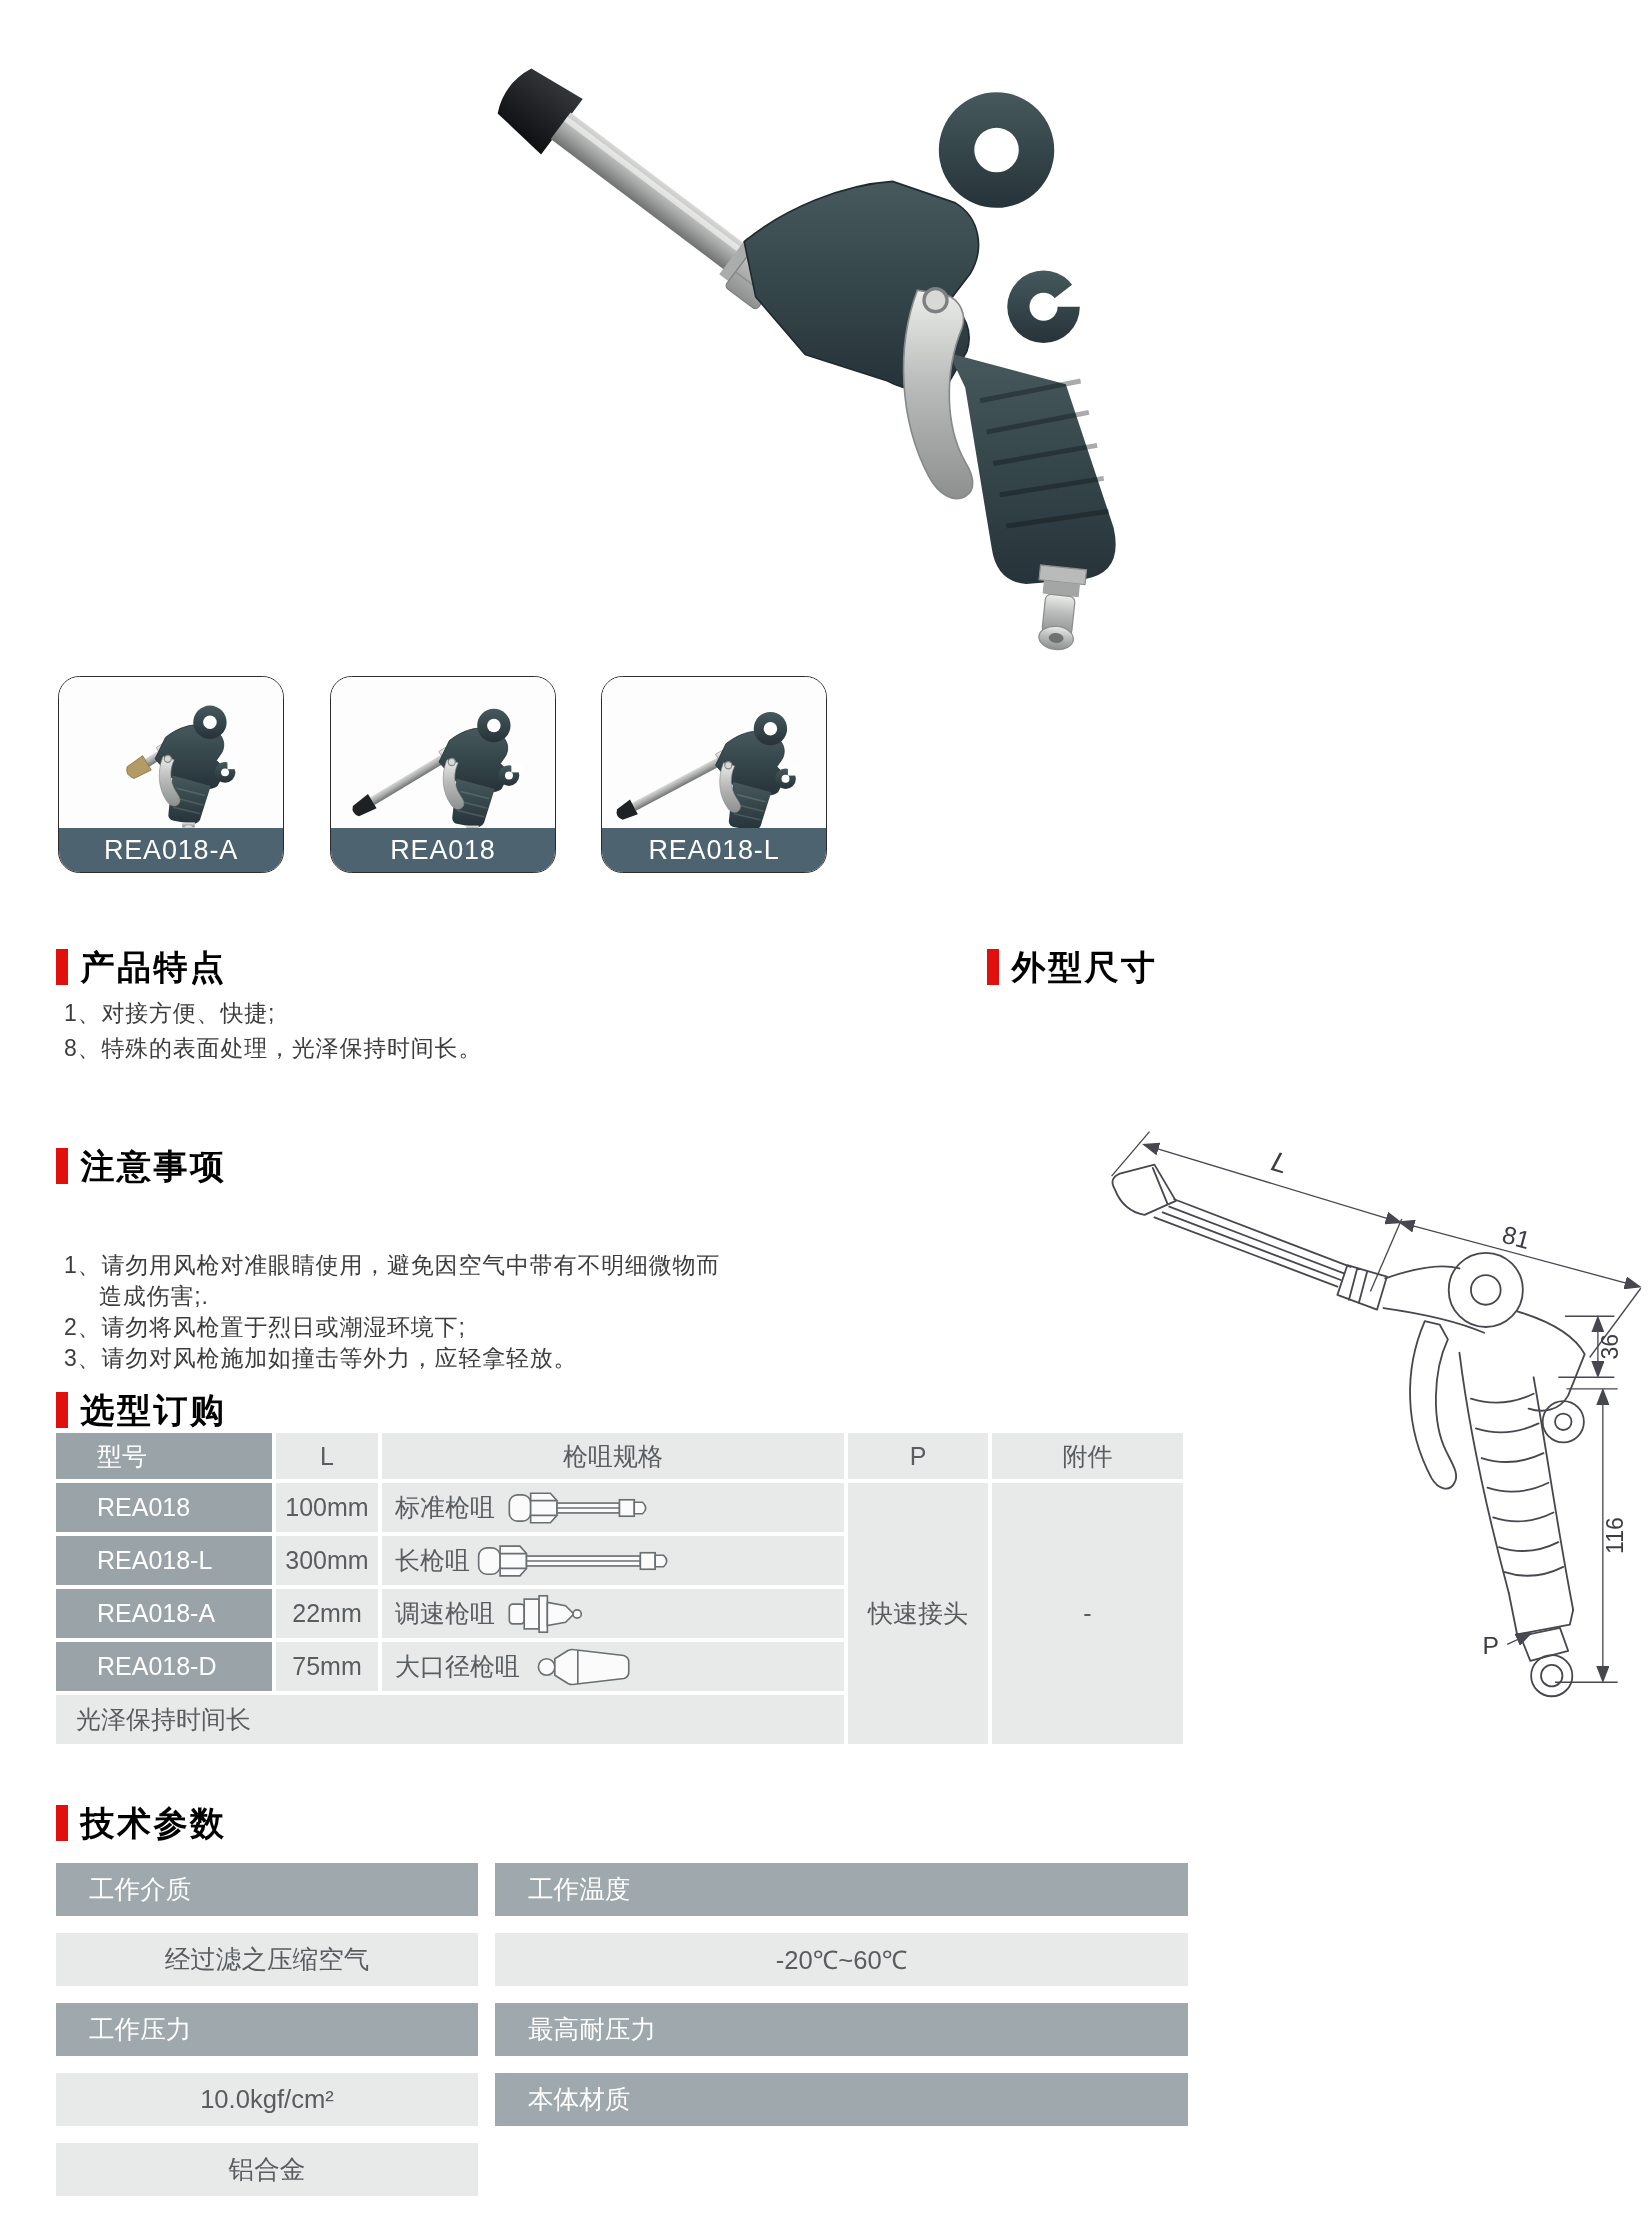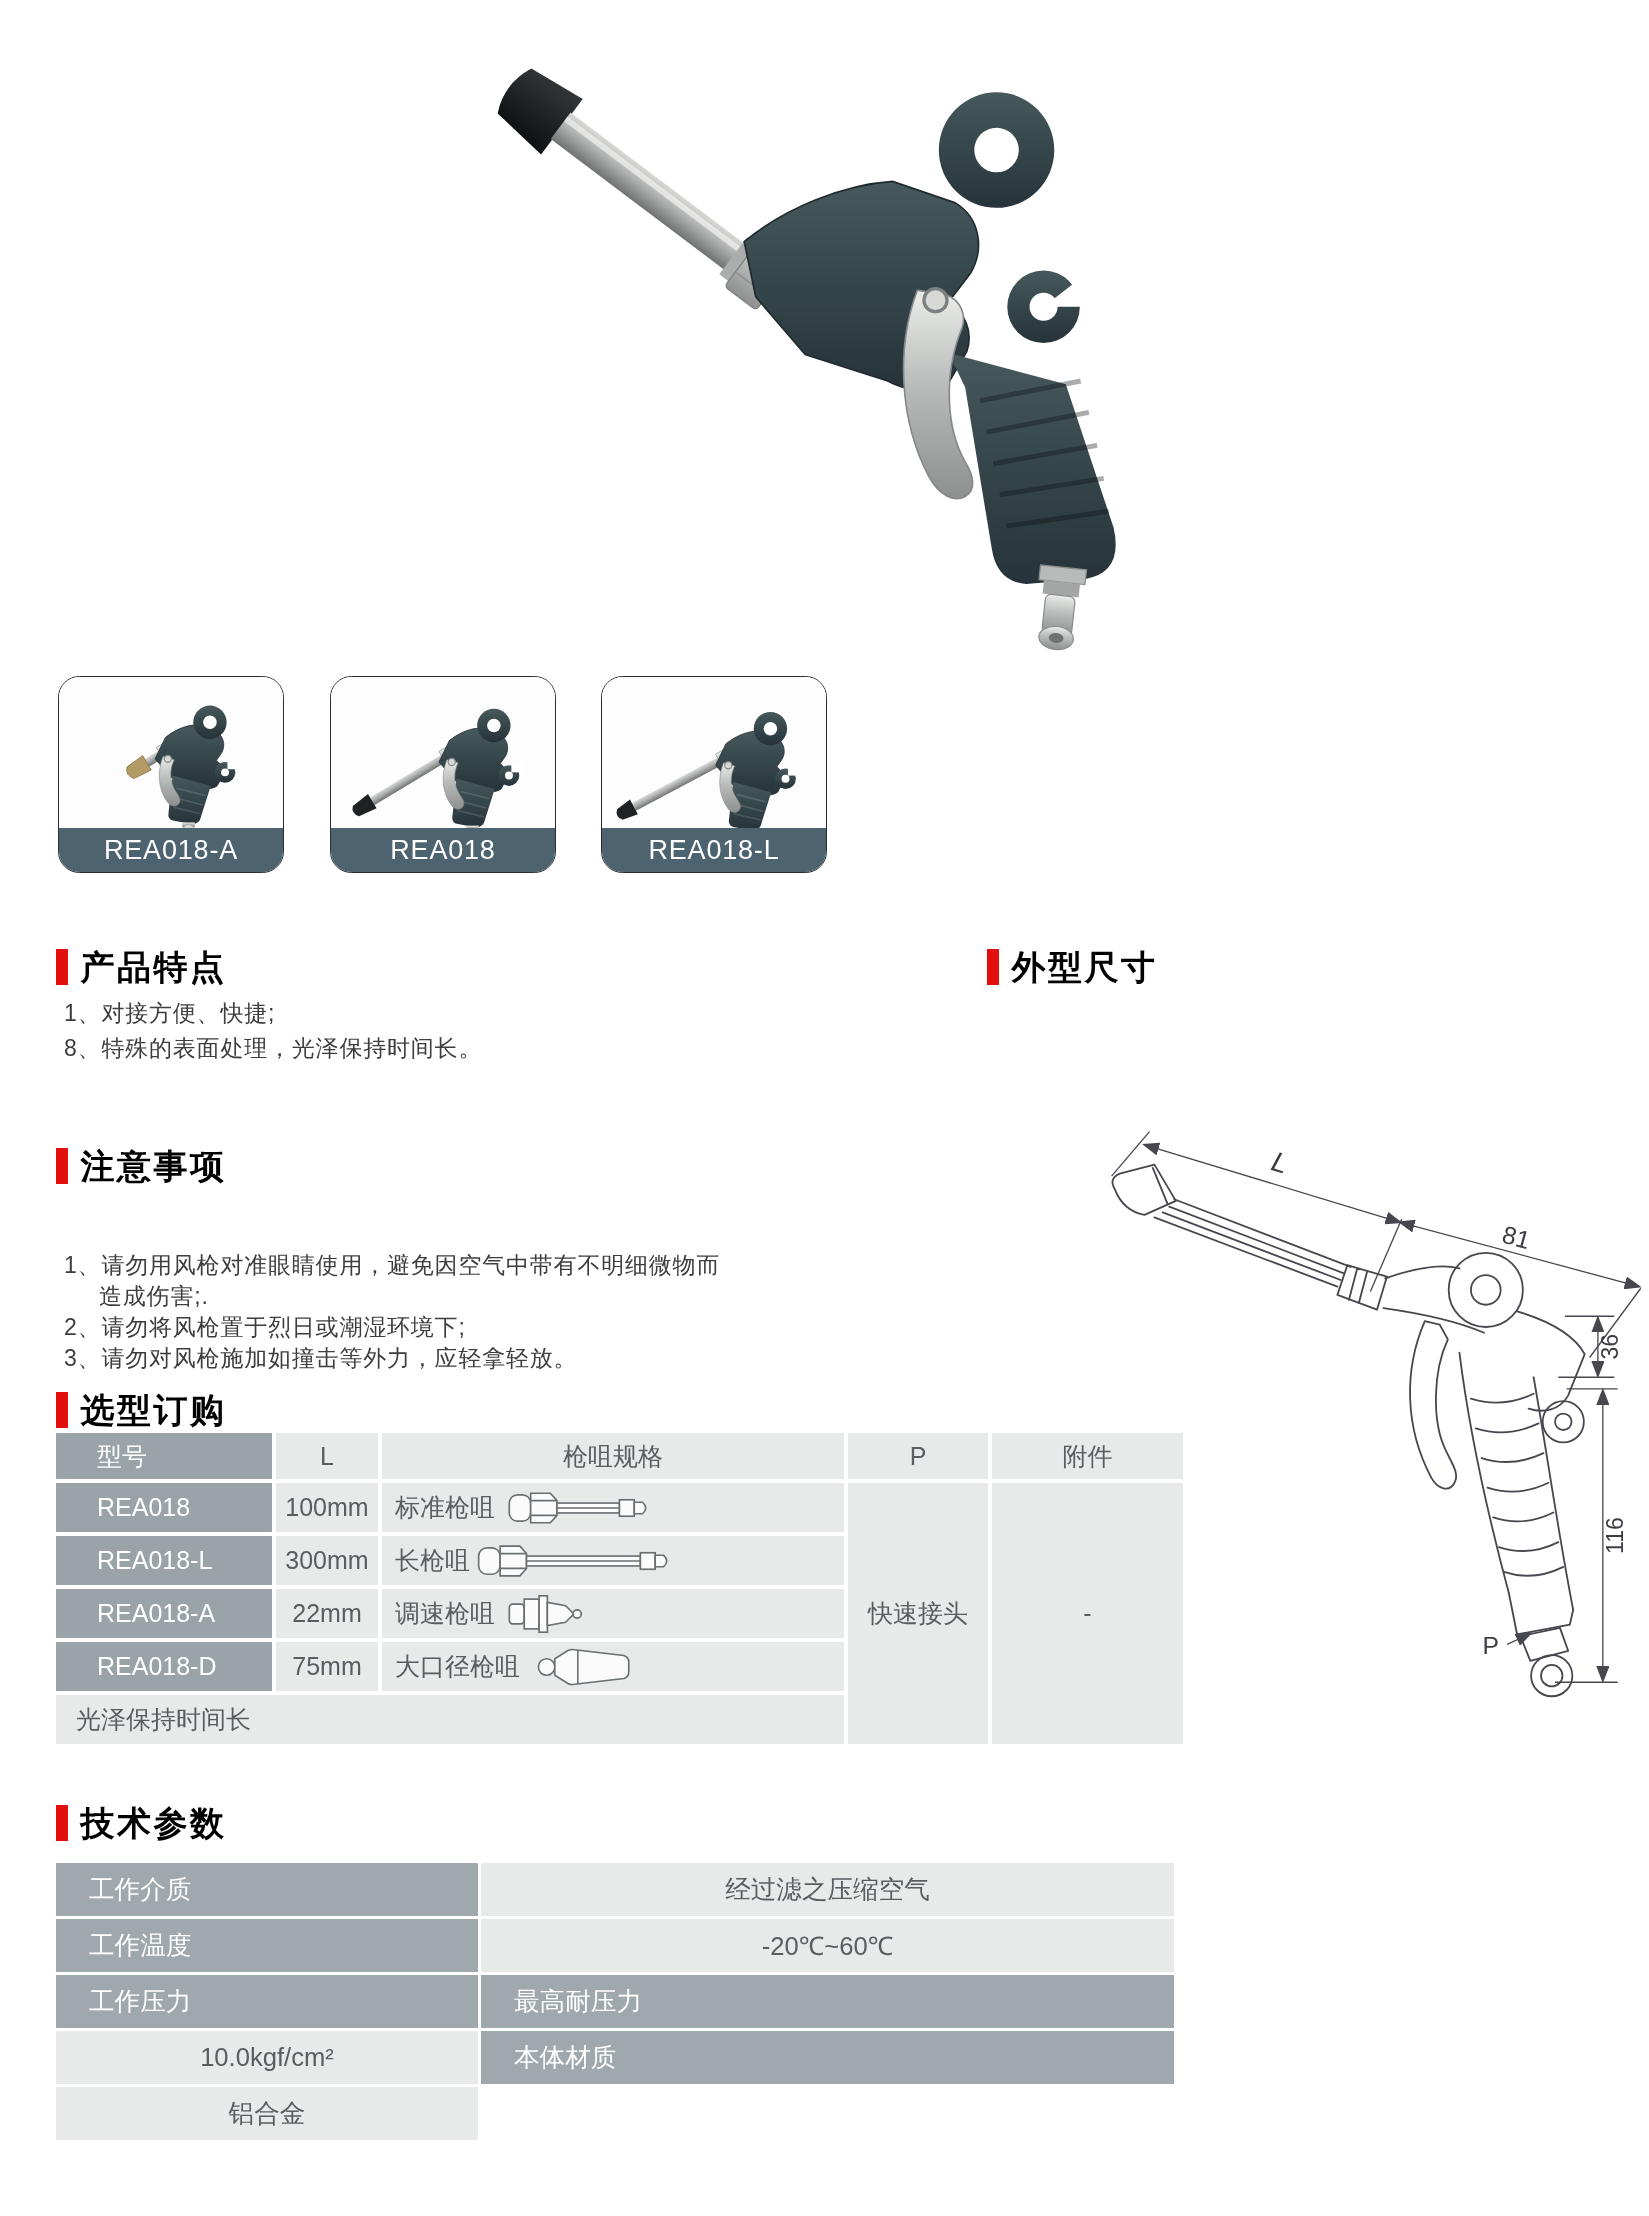--- a/index.html
+++ b/index.html
@@ -27,21 +27,21 @@
      grid-template-rows:46px 49px 49px 49px 49px 49px;gap:4px;background:#fff;}
   #order-table .cell{display:flex;align-items:center;font-size:25px;}
   .c-gray{background:#9aa4a8;color:#fff;}
   .c-light{background:#e8eaea;color:#585d60;}
   .c-center{justify-content:center;}
   .c-left{padding-left:41px;box-sizing:border-box;}
   .c-spec{position:relative;padding-left:13px;box-sizing:border-box;}
   .spec-icon{position:absolute;top:50%;transform:translateY(-50%);}
   
   #spec-table{position:absolute;left:56px;top:1863px;width:1118px;display:grid;
-     grid-template-columns:422px 693px;grid-template-rows:repeat(5,53px);gap:3px;background:#fff;}
+     grid-template-columns:422px 693px;grid-template-rows:repeat(5,53px);gap:17px;background:#fff;}
   #spec-table .cell{display:flex;align-items:center;font-size:25.6px;}
   .sp-label{background:#9fa8ac;color:#fff;padding-left:33px;box-sizing:border-box;}
   .sp-value{background:#e8eaea;color:#585d60;justify-content:center;}
   svg text{font-family:"Liberation Sans",sans-serif;}
 </style>
 </head>
 <body>
 
 <div id="page">
 
@@ -324,22 +324,22 @@
     </g>
     <text x="240" y="78" font-size="34" font-style="italic" fill="#3c3c44" transform="rotate(17 240 78)">L</text>
     <text x="520" y="166" font-size="30" fill="#3c3c44" transform="rotate(15 520 166)">81</text>
     <text x="662" y="293" font-size="28" fill="#3c3c44" text-anchor="middle" transform="rotate(-90 662 293)">36</text>
     <text x="668" y="522" font-size="28" fill="#3c3c44" text-anchor="middle" transform="rotate(-90 668 522)">116</text>
     <text x="498" y="666" font-size="30" fill="#3c3c44">P</text>
   </svg>
 
   <div id="spec-table">
     <div class="cell sp-label">工作介质</div>
+    <div class="cell sp-label">工作温度</div>
     <div class="cell sp-value">经过滤之压缩空气</div>
-    <div class="cell sp-label">工作温度</div>
     <div class="cell sp-value">-20℃~60℃</div>
     <div class="cell sp-label">工作压力</div>
     <div class="cell sp-label">最高耐压力</div>
     <div class="cell sp-value">10.0kgf/cm²</div>
     <div class="cell sp-label">本体材质</div>
     <div class="cell sp-value">铝合金</div>
   </div>
 
 </div>
 

